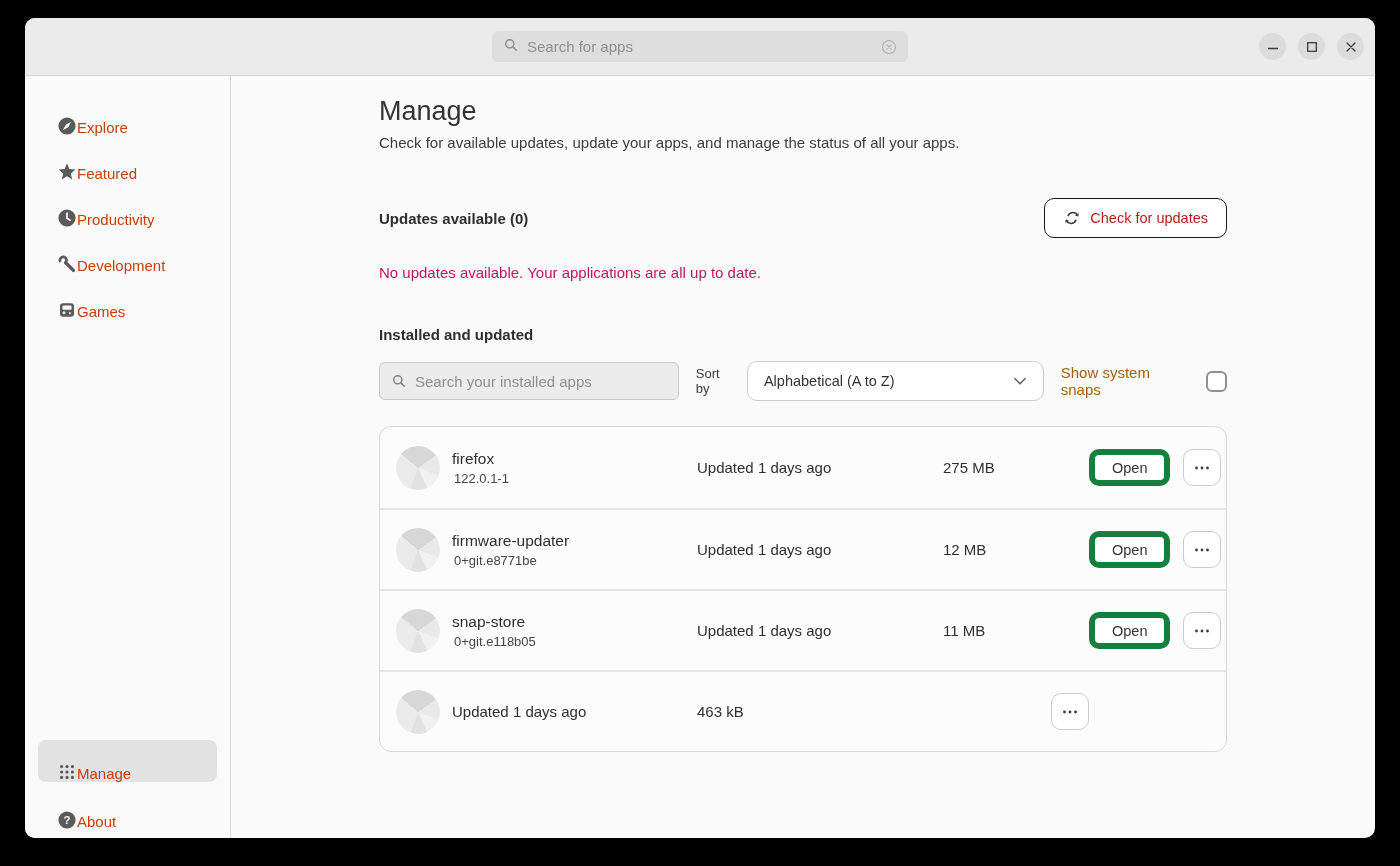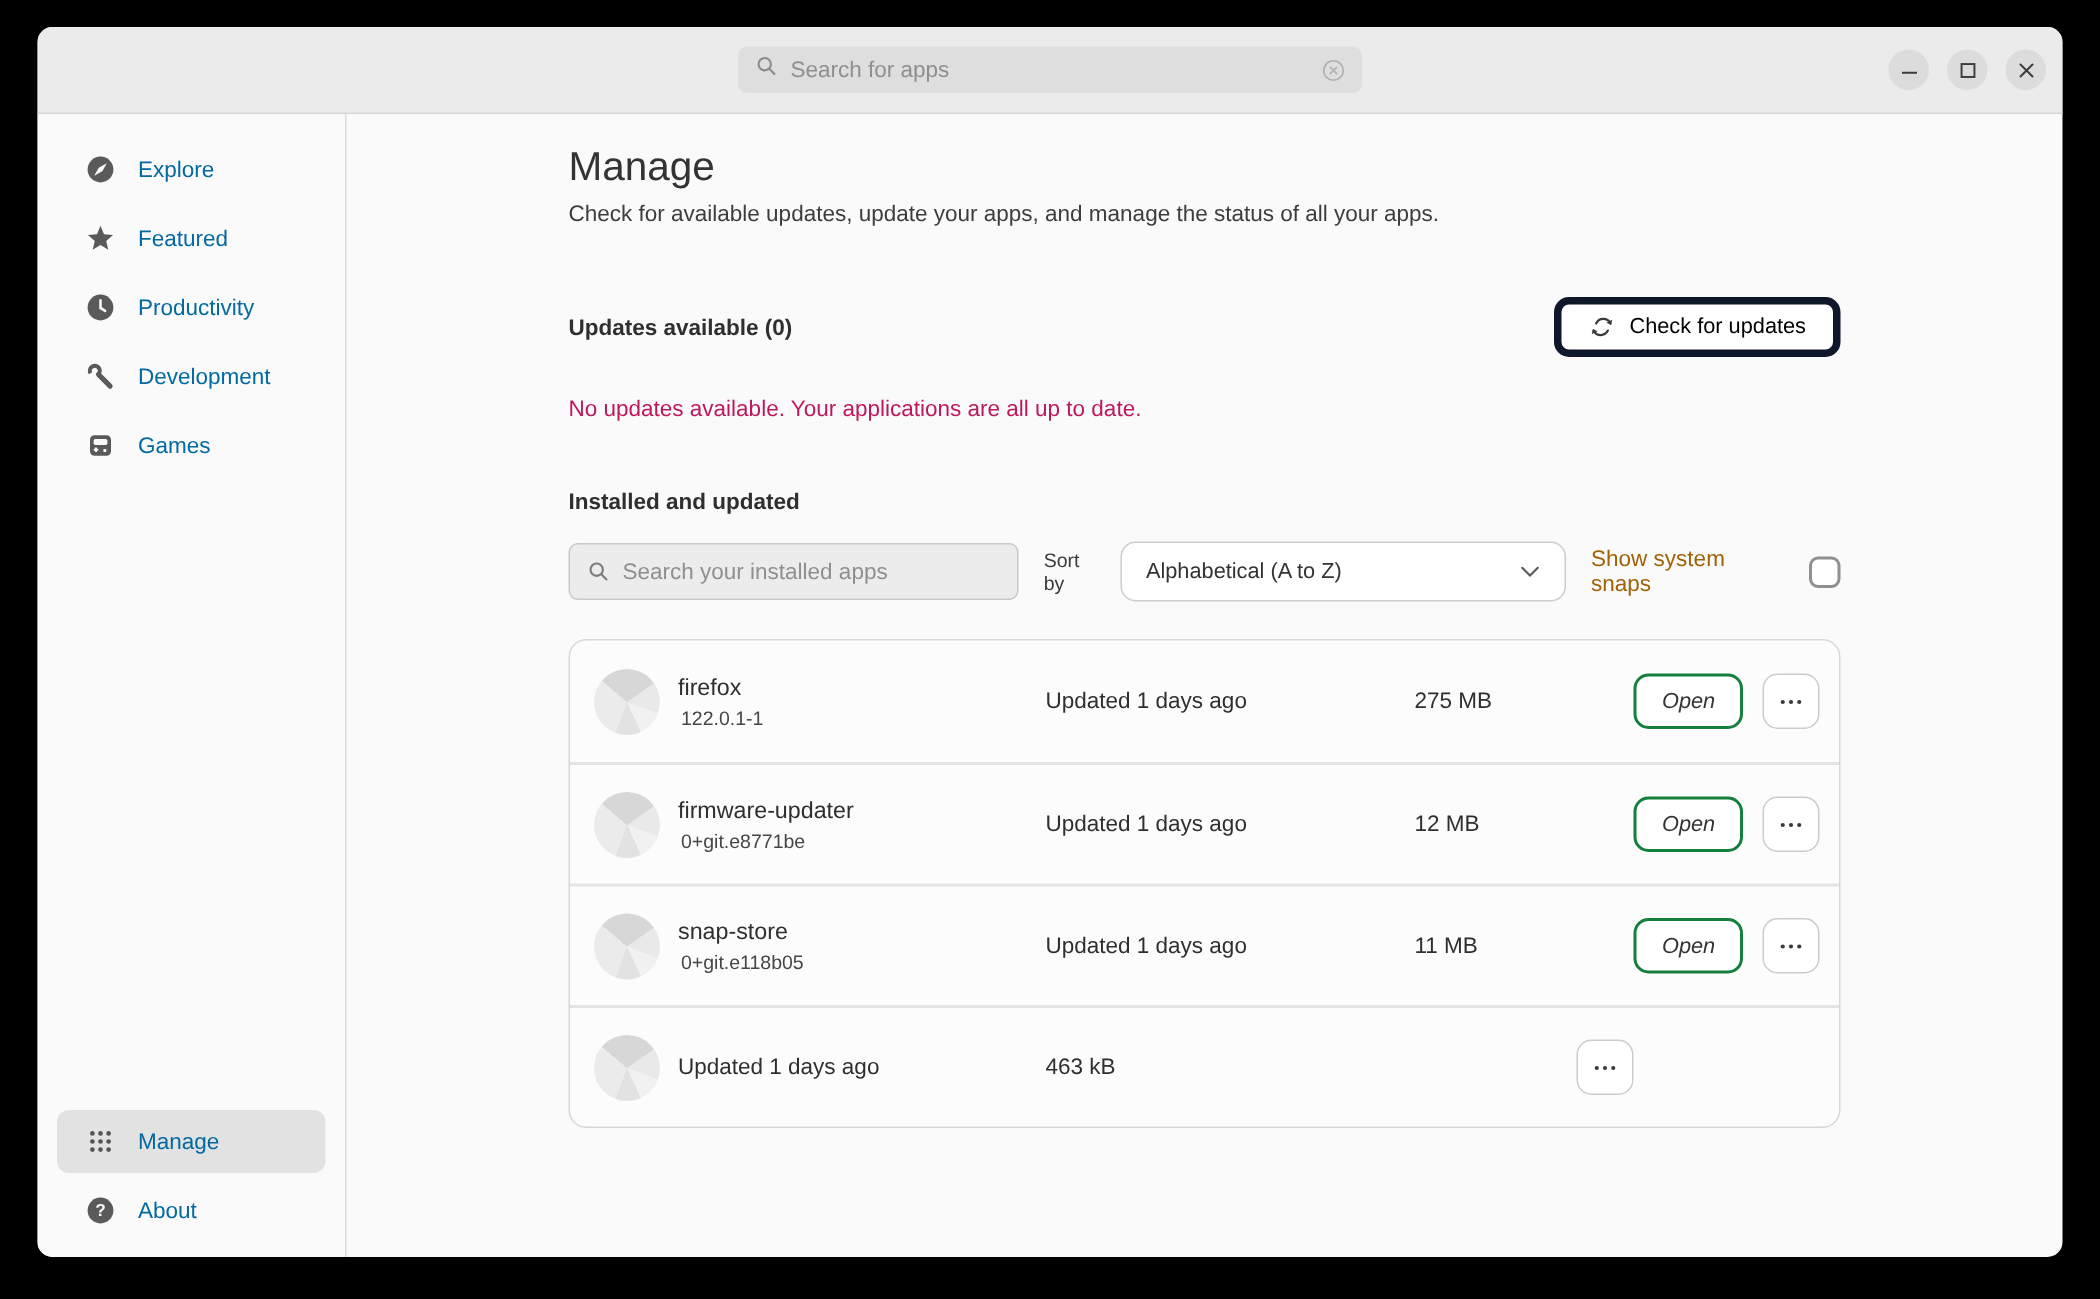--- a/index.html
+++ b/index.html
@@ -27,40 +27,40 @@
     width:27px; height:27px; border-radius:50%; background:#dcdcdc; border:none;
     display:flex; align-items:center; justify-content:center; cursor:pointer;
   }
   
   .body-area { display:flex; height:762px; }
   .sidebar {
     width:206px; border-right:1px solid #d9d9d9; background:#fafafa;
     display:flex; flex-direction:column; padding:14px 0 8px;
   }
   .side-item {
-    height:46px; display:flex; align-items:center; gap:15px;
+    height:46px; display:flex; align-items:flex-end; gap:0;
     margin:0 13px; padding:0 19px; border-radius:8px;
-    font-size:15px; color:#0369a1; cursor:pointer; flex:none;
+    font-size:15px; color:#c2410c; cursor:pointer; flex:none;
   }
   .side-item.active { background:#e2e2e2; height:42px; margin-top:2px; margin-bottom:2px; }
   .side-item .ic { width:20px; height:20px; flex:none; display:flex; }
   .side-spacer { flex:1; }
   
   .content { flex:1; overflow:hidden; }
   .content-inner { width:848px; margin:0 auto; padding-top:20px; }
   .page-title { font-size:27px; font-weight:500; color:#333; }
   .page-subtitle { font-size:15px; color:#3d3d3d; margin-top:7px; }
   .updates-row { margin-top:47px; display:flex; align-items:center; }
   .updates-heading { flex:1; font-size:15px; font-weight:bold; color:#2f2f2f; }
   .btn {
     height:40px; border-radius:10px; font-size:14.5px; cursor:pointer;
     display:inline-flex; align-items:center; gap:9px; padding:0 18px;
     font-family:"Liberation Sans", sans-serif;
   }
-  .btn-default { background:#fff; border:5px solid #0f172a; color:#000000; }
+  .btn-default { background:#fff; border:1px solid #0f172a; color:#b91c1c; }
   .btn-disabled { background:#dcdcdc; border:1px solid #dcdcdc; color:#a5a5a5; margin-left:8px; cursor:default; }
   .empty-msg { margin-top:26px; font-size:15px; color:#be185d; }
   .installed-heading { margin-top:45px; font-size:15px; font-weight:bold; color:#2f2f2f; }
   .controls-row { margin-top:18px; display:flex; align-items:center; }
   .inst-search {
     width:300px; height:38px; background:#ececec; border:1px solid #c9c9c9; border-radius:6px;
     display:flex; align-items:center; padding:0 11px; gap:8px;
   }
   .inst-search input {
     flex:1; border:none; background:transparent; outline:none;
@@ -92,24 +92,23 @@
   .app-icon {
     width:44px; height:44px; border-radius:50%;
     background:conic-gradient(from -50deg, #d7d7d7 0deg 105deg, #e9e9e9 105deg 160deg,
       #f1f1f1 160deg 205deg, #e2e2e2 205deg 250deg, #ebebeb 250deg 360deg);
   }
   .app-name { font-size:15.5px; color:#2f2f2f; }
   .app-version { font-size:13px; color:#464646; margin-top:3px; padding-left:2px; }
   .app-updated, .app-size { font-size:15px; color:#2f2f2f; }
   .row-buttons { display:flex; justify-content:flex-end; align-items:center; gap:13px; }
   .open-btn {
-    height:37px; padding:0 17px; border-radius:10px; border:2px solid #15803d;
+    height:37px; padding:0 17px; border-radius:10px; border:6px solid #15803d;
     background:#fff; font-size:14.5px; color:#333; cursor:pointer;
     font-family:"Liberation Sans", sans-serif;
-    font-style:italic;
   }
   .more-btn {
     width:38px; height:37px; border-radius:10px; border:1px solid #ccc; background:#fff;
     display:flex; align-items:center; justify-content:center; cursor:pointer;
   }
 </style>
 </head>
 <body>
 
 <div class="window">

